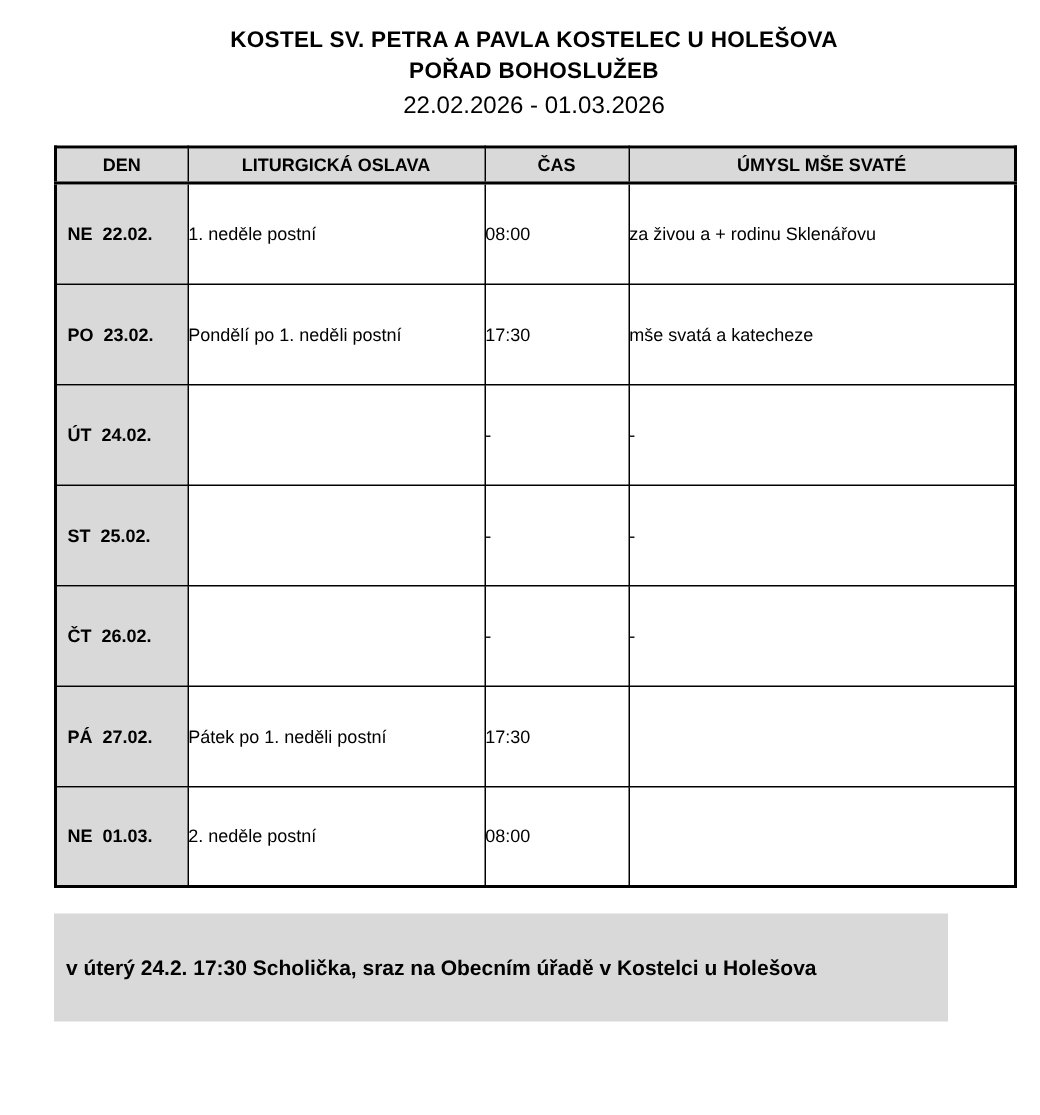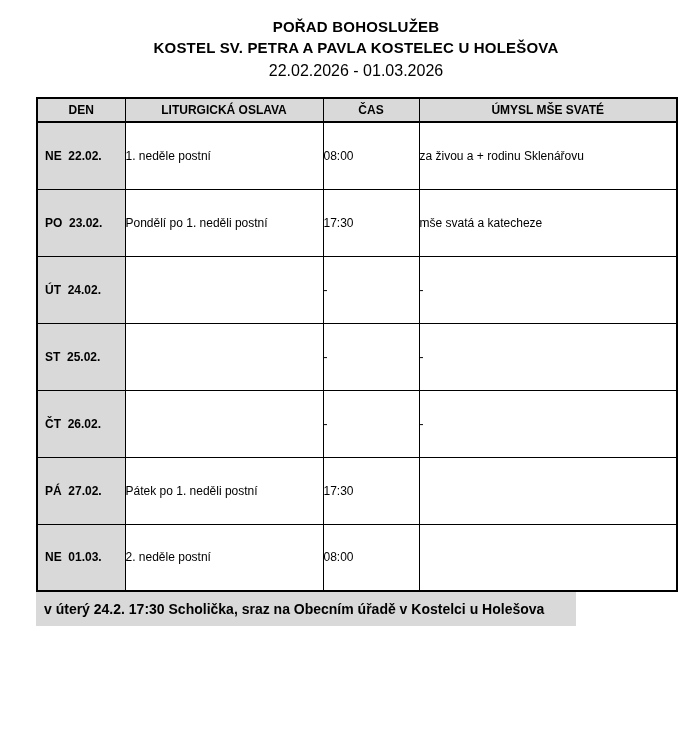--- a/index.html
+++ b/index.html
@@ -56,37 +56,37 @@
     font-weight: bold;
     text-align: left;
     padding-left: 7px;
     white-space: pre;
   }
   .col-day { width: 88px; }
   .col-lit { width: 198px; }
   .col-time { width: 96px; }
   .col-int { width: 258px; }
   .note {
-    width: 540px;
+    width: 596px;
     background: #d9d9d9;
-    margin-top: 0;
+    margin-top: 17px;
     font-weight: bold;
     font-size: 14px;
     line-height: 18px;
-    padding: 8px 8px;
+    padding: 27px 8px;
   }
 </style>
 </head>
 <body>
 
 <div class="page">
 
   <div class="titles">
+    <div class="title-line">KOSTEL SV. PETRA A PAVLA KOSTELEC U HOLEŠOVA</div>
     <div class="title-line">POŘAD BOHOSLUŽEB</div>
-    <div class="title-line">KOSTEL SV. PETRA A PAVLA KOSTELEC U HOLEŠOVA</div>
     <div class="date-line">22.02.2026 - 01.03.2026</div>
   </div>
 
   <table class="schedule">
     <colgroup>
       <col class="col-day">
         <col class="col-lit">
         <col class="col-time">
         <col class="col-int">
     </colgroup>

